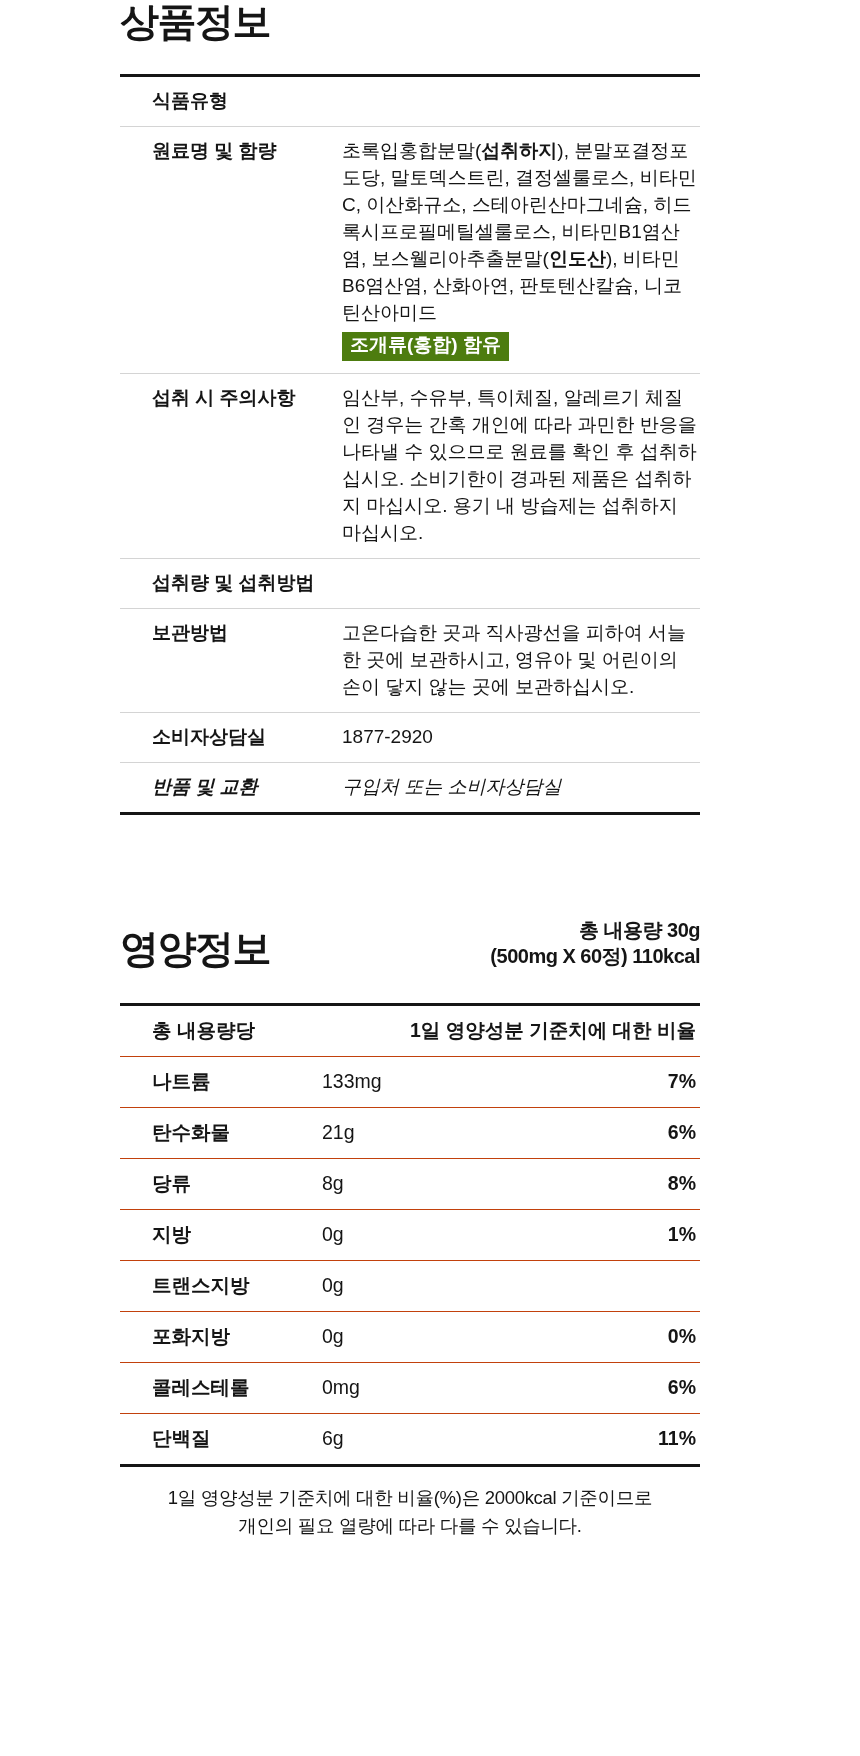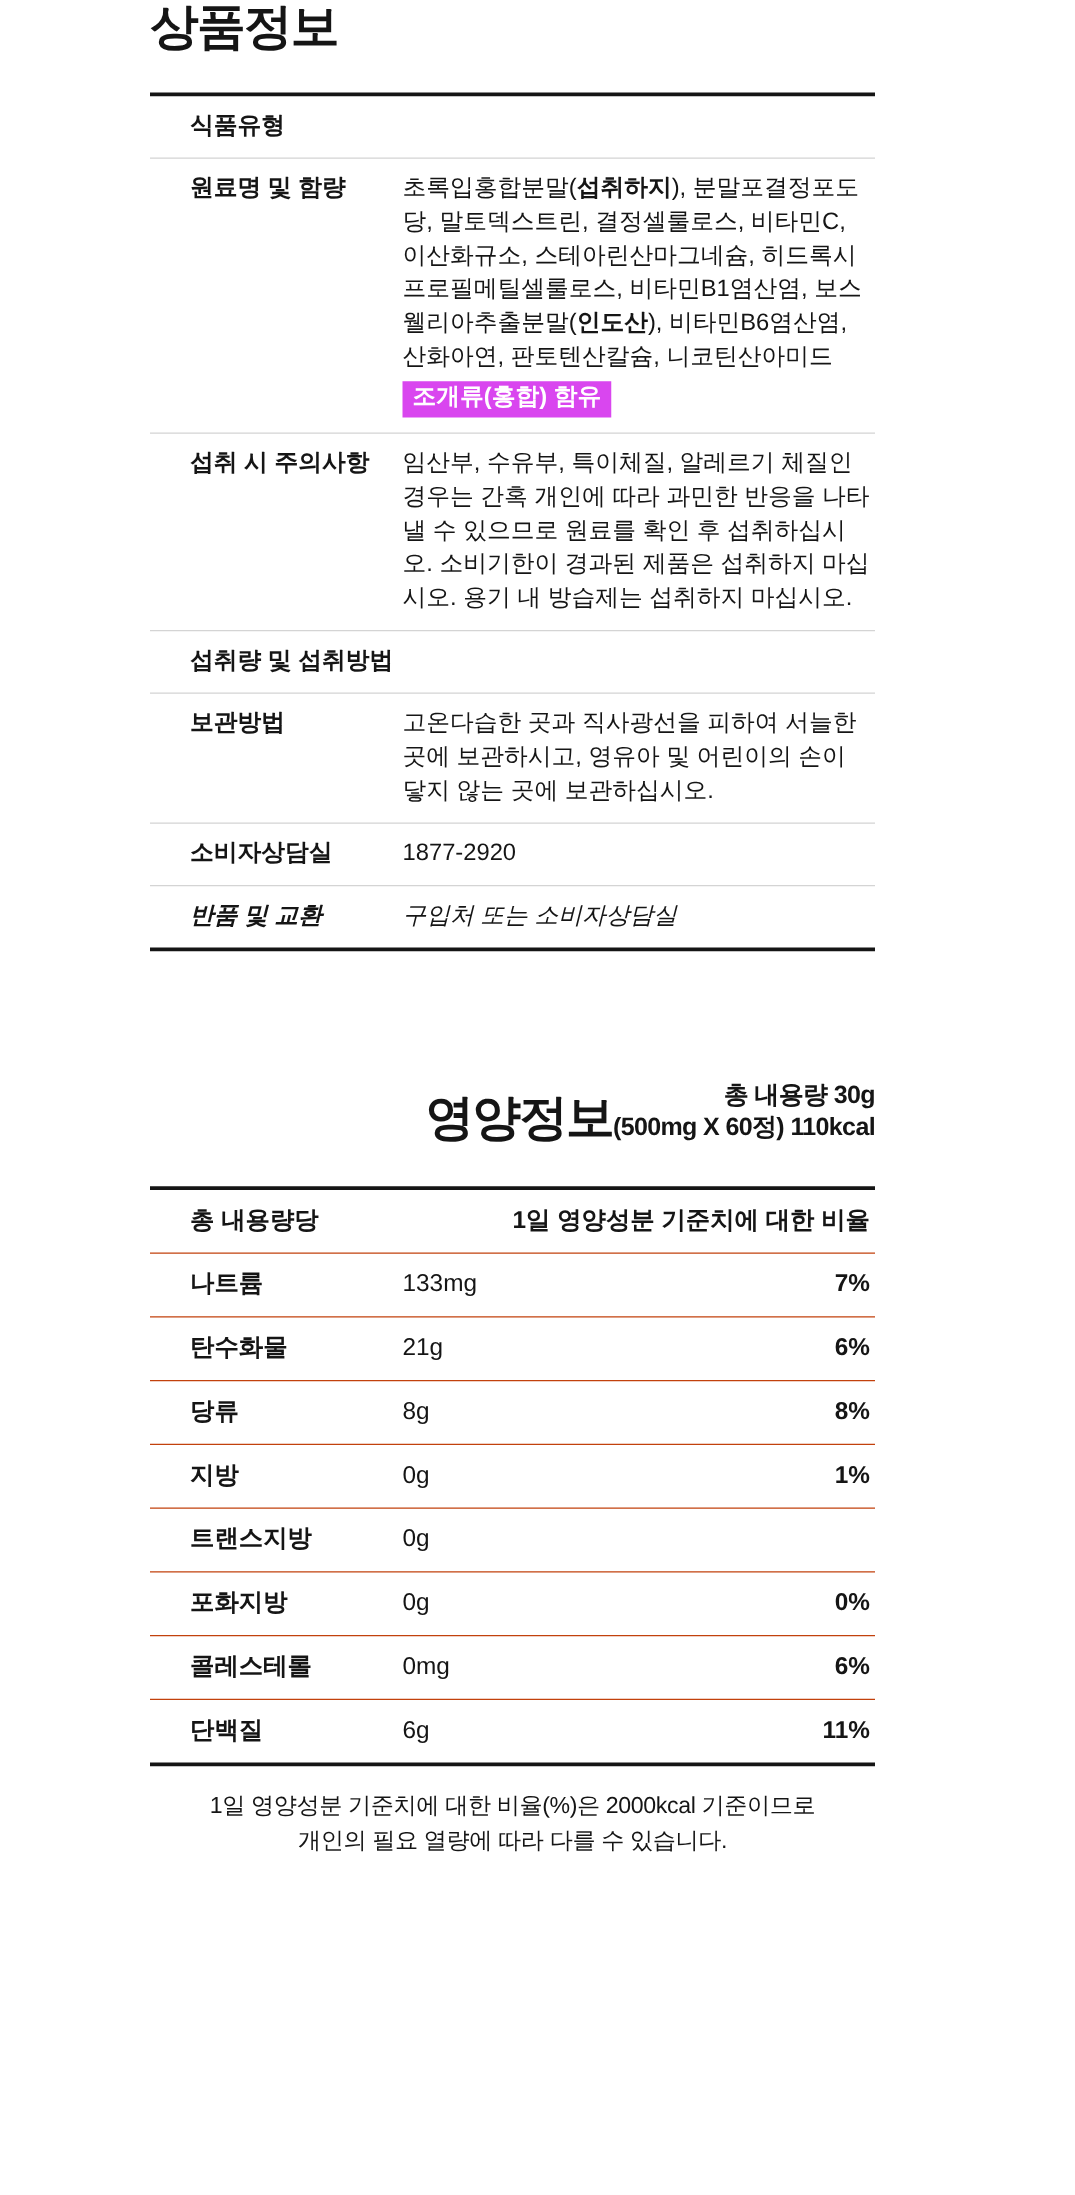--- a/index.html
+++ b/index.html
@@ -35,48 +35,49 @@
     margin-top: 30px;
     border-top: 3px solid #151515;
     border-bottom: 3px solid #151515;
   }
   .info-row {
     display: flex;
     padding: 10px 0 12px 0;
     border-bottom: 1px solid #d4d4d4;
     font-size: 19px;
     line-height: 27px;
+    gap: 20px;
   }
   .info-row:last-child { border-bottom: none; font-style: italic; }
   .info-label {
     flex: none;
     width: 170px;
     padding-left: 32px;
     font-weight: 700;
   }
   .info-value {
     flex: 1;
     max-width: 374px;
     font-weight: 400;
   }
   .allergen-badge {
     display: inline-block;
     margin-top: 6px;
     padding: 1px 8px 4px 8px;
-    background: #d946ef;
+    background: #4d7c0f;
     color: #ffffff;
     font-weight: 700;
     font-size: 19px;
     line-height: 24px;
   }
 
   
   .nutrition-header {
     display: flex;
-    justify-content: flex-end;
+    justify-content: space-between;
     align-items: flex-end;
     margin-top: 102px;
   }
   .nutrition-total {
     text-align: right;
     font-weight: 700;
     font-size: 20px;
     line-height: 26px;
     letter-spacing: -0.5px;
     padding-bottom: 2px;

